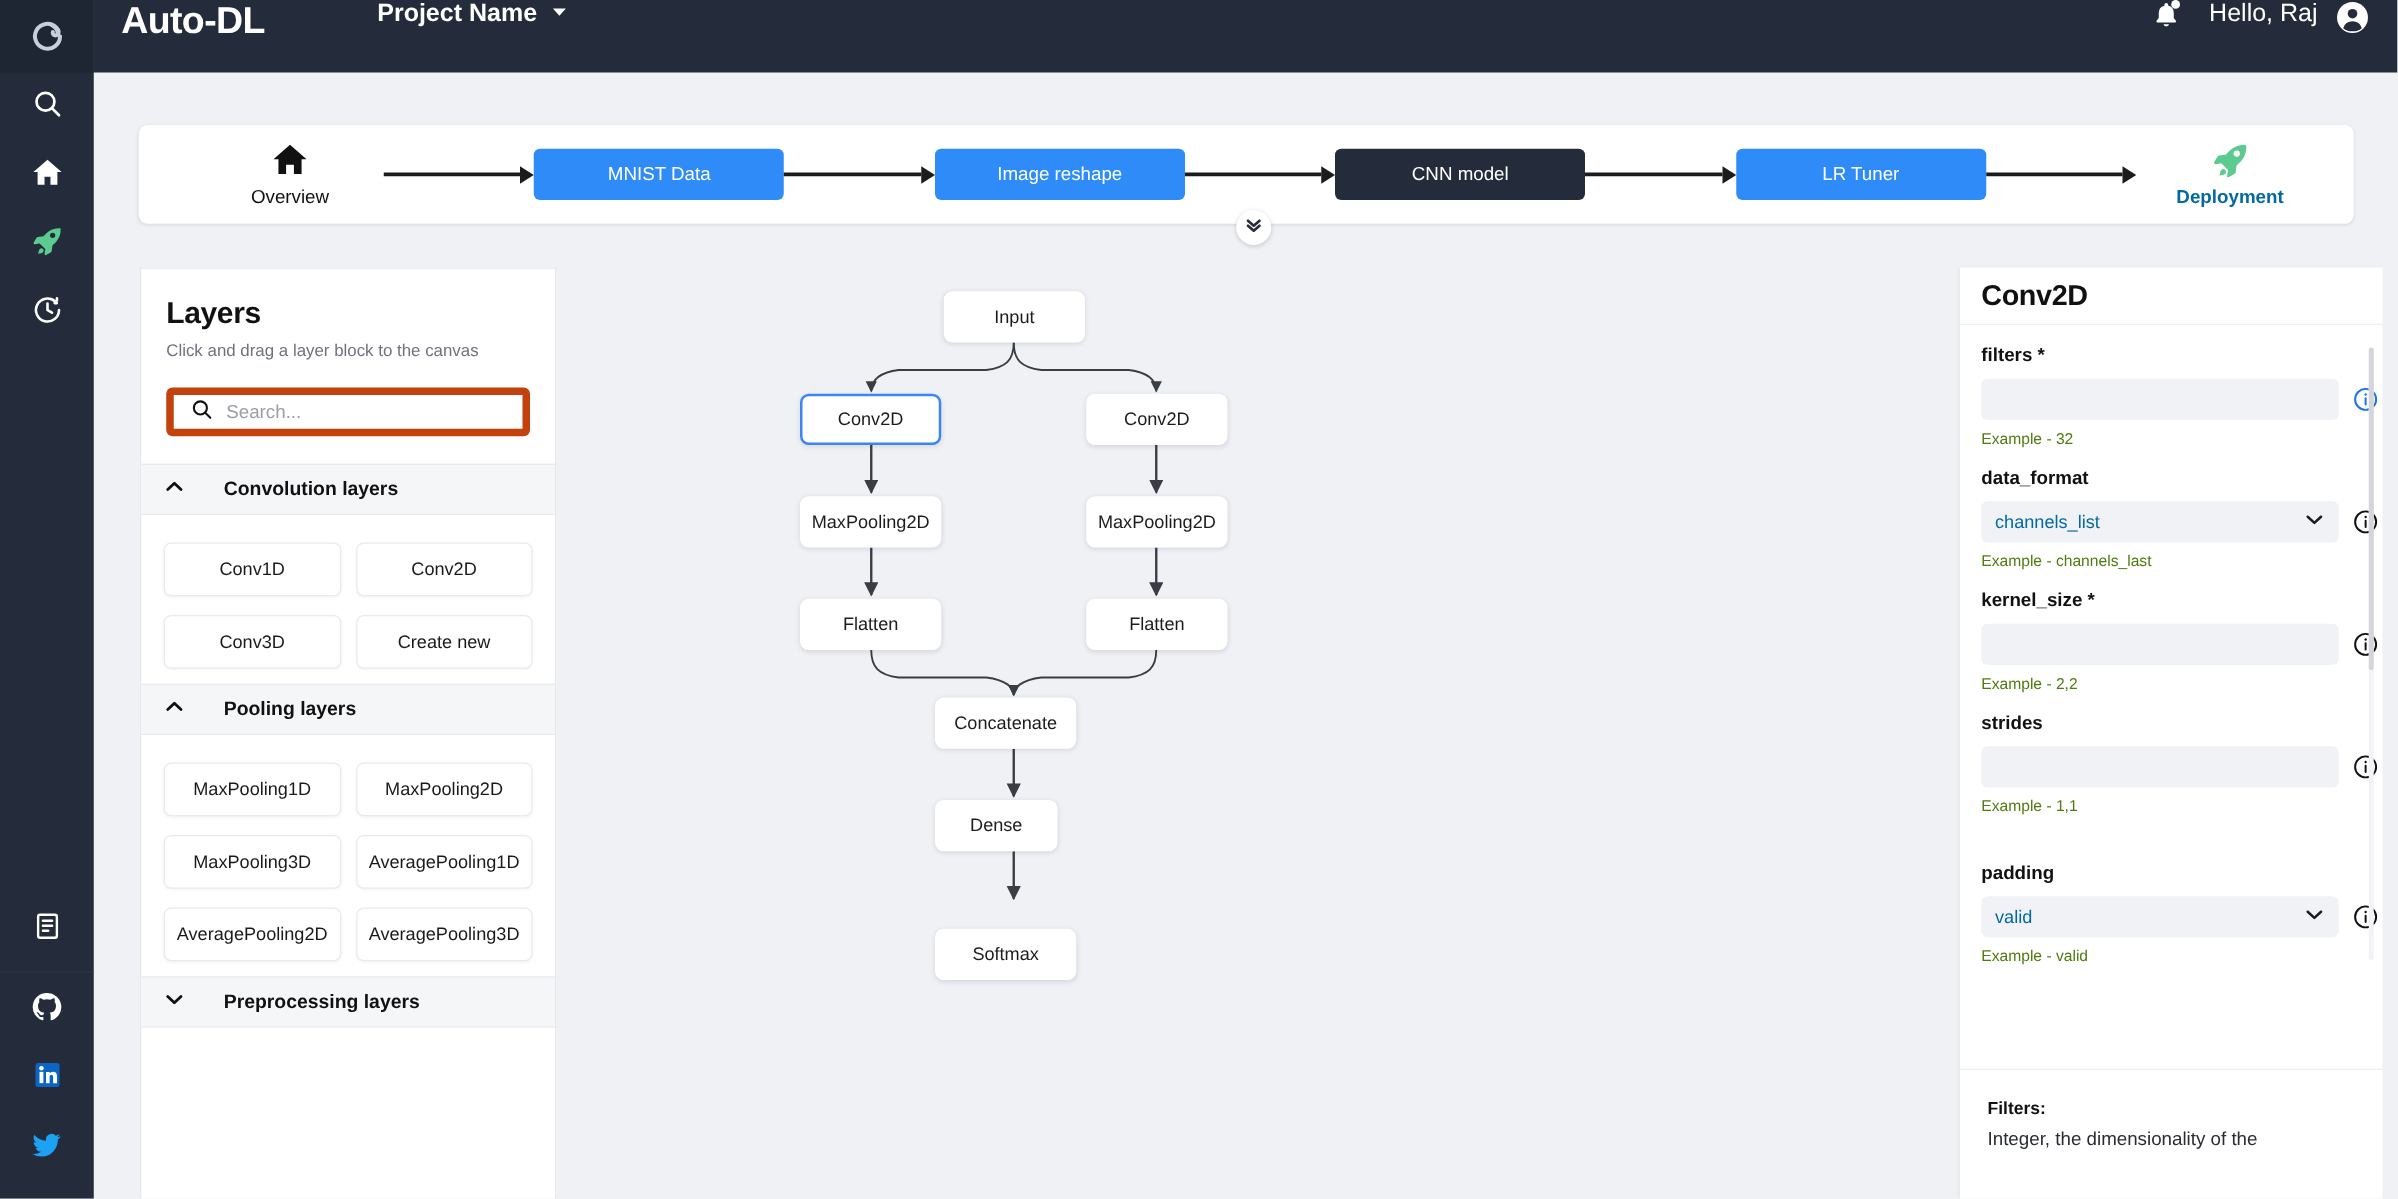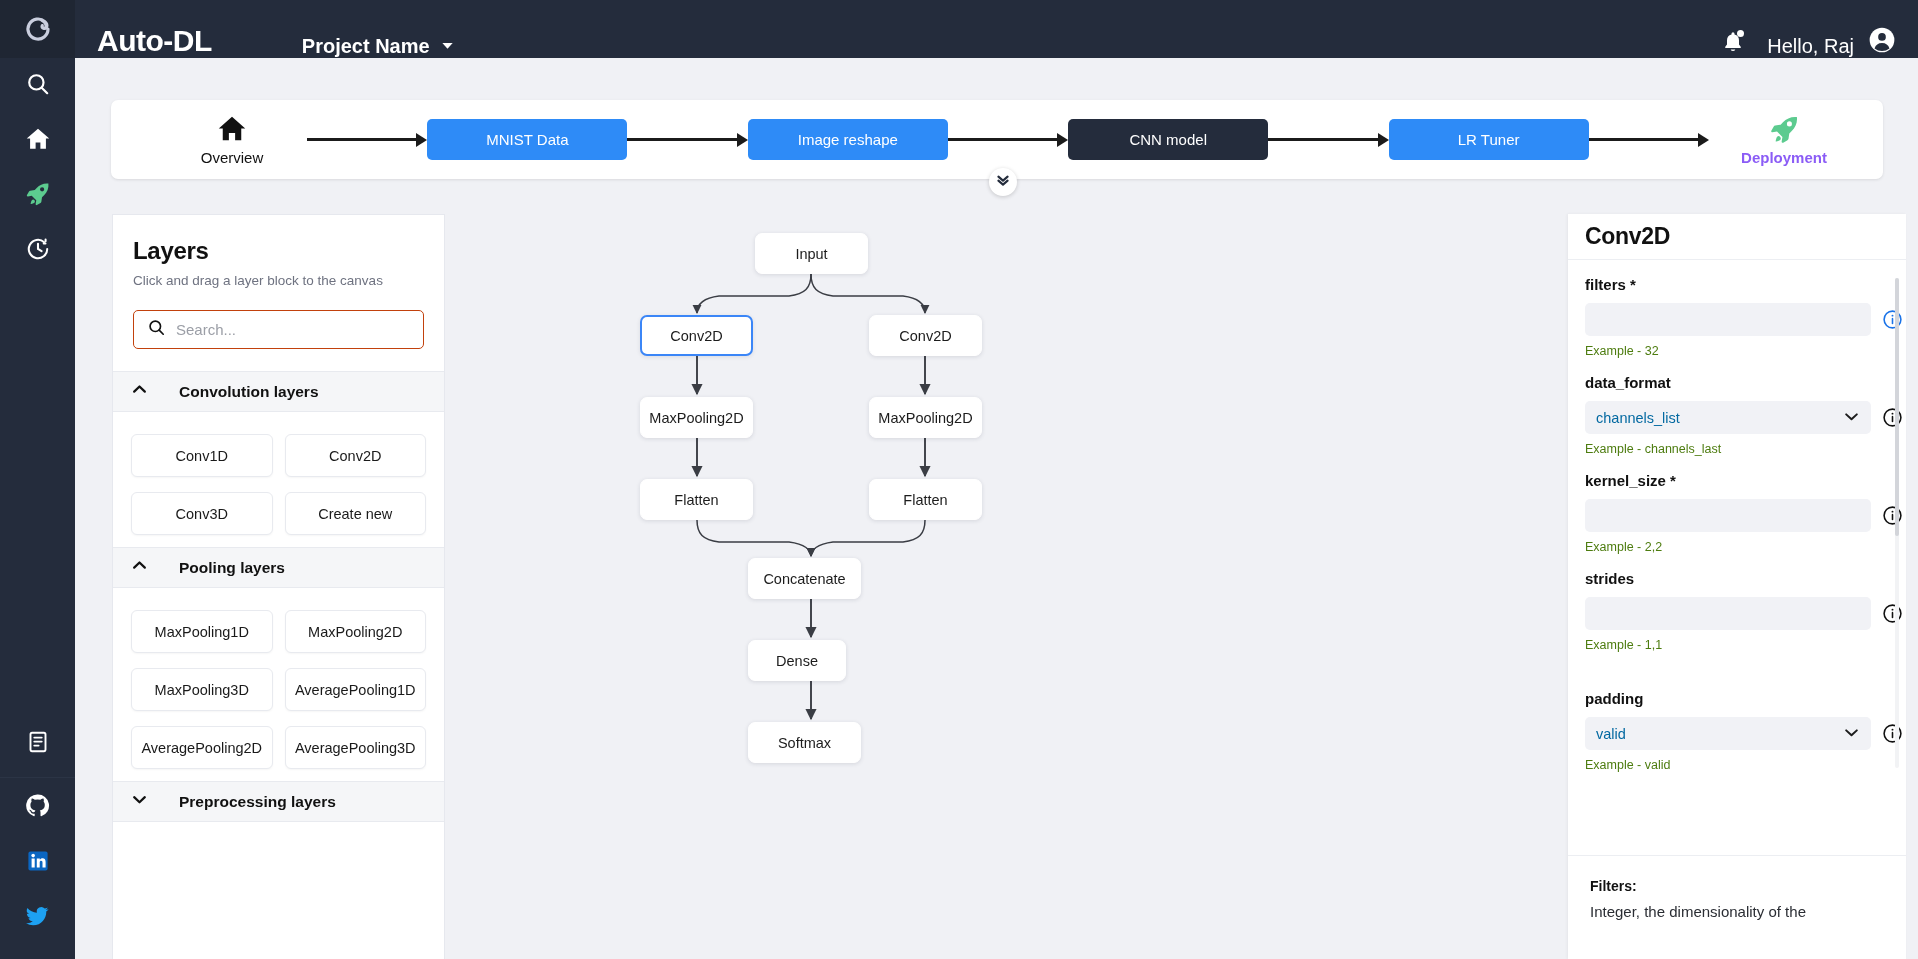--- a/index.html
+++ b/index.html
@@ -26,21 +26,21 @@
     cursor: pointer;
   }
   #rail .rail-gap { flex: 1 1 auto; }
   #rail .rail-sep { width: 75px; height: 1px; background: #36405266; margin: 6px 0 2px 0;}
 
   
   #topbar {
     position: absolute; left: 75px; top: 0;
     width: 1843px; height: 58px;
     background: #242c3c;
-    display: flex; align-items: flex-end;
+    display: flex; align-items: flex-start;
     z-index: 25;
   }
   #brand {
     color: #fff; font-size: 30px; font-weight: 700;
     letter-spacing: -0.5px; margin-left: 22px;
   }
   #project {
     color: #fff; font-size: 20px; font-weight: 600;
     margin-left: 90px; display: flex; align-items: center; gap: 10px;
     cursor: pointer;
@@ -110,21 +110,21 @@
     border: 1px solid #e6e8ee;
     border-bottom: none;
     overflow: hidden;
     z-index: 12;
   }
   #layers .head { padding: 22px 20px 0 20px; }
   #layers h2 { font-size: 24px; font-weight: 700; color: #111; letter-spacing: -0.3px;}
   #layers .sub { font-size: 13.5px; color: #6e7280; margin-top: 8px; }
   #searchbox {
     margin: 22px 20px 22px 20px;
-    height: 39px; border: 1px solid #c2410c; border-radius: 5px;
+    height: 39px; border: 6px solid #c2410c; border-radius: 5px;
     display: flex; align-items: center; gap: 10px; padding: 0 13px;
   }
   #searchbox input {
     border: none; outline: none; font-size: 15px; color: #111;
     font-family: "Liberation Sans", sans-serif; flex: 1 1 auto; background: transparent;
   }
   #searchbox input::placeholder { color: #9b9ea6; }
   .group-head {
     height: 41px; background: #f5f6f8;
     border-top: 1px solid #e8eaef; border-bottom: 1px solid #e8eaef;
@@ -359,21 +359,21 @@
         <div class="head"></div>
       </div>
 
     <div class="deploy-node">
       <span>
         <svg width="31" height="31" viewBox="0 0 24 24" fill="#5ccb8f">
           <path d="M21.6 2.4c-4.2-.5-8 1.1-10.8 4L9 8.3l-4.2.6c-.5.1-.9.4-1.1.8L1.8 13c-.3.6.2 1.3.9 1.2l3.5-.6 4.2 4.2-.6 3.5c-.1.7.6 1.2 1.2.9l3.3-1.9c.4-.2.7-.6.8-1.1l.6-4.2 1.9-1.8c2.9-2.8 4.5-6.6 4-10.8zM15.8 9.6a1.95 1.95 0 1 1 0-3.9 1.95 1.95 0 0 1 0 3.9z"></path>
           <path d="M6.3 17.7c-.8.8-1.1 3.5-1.1 3.5s2.7-.3 3.5-1.1c.6-.6.6-1.6 0-2.3a1.66 1.66 0 0 0-2.4-.1z"></path>
         </svg>
       </span>
-      <span class="lbl" style="color:#8b5cf6;">Deployment</span>
+      <span class="lbl" style="color:#0369a1;">Deployment</span>
     </div>
   </div>
 </div>
 
 <div id="pipe-collapse">
   <span>
     <svg width="16" height="16" viewBox="0 0 16 16" fill="none" stroke="#242c3c" stroke-width="2.1" stroke-linecap="round" stroke-linejoin="round">
       <polyline points="3.4,4.6 8,8.6 12.6,4.6"></polyline>
       <polyline points="3.4,8.6 8,12.6 12.6,8.6"></polyline>
     </svg>
@@ -462,21 +462,21 @@
 
   <div class="gnode" style="left:310px;top:19px;width:113px;height:41px;">Input</div>
   <div class="gnode sel" style="left:195px;top:101px;width:113px;height:41px;">Conv2D</div>
   <div class="gnode" style="left:424px;top:101px;width:113px;height:41px;">Conv2D</div>
   <div class="gnode" style="left:195px;top:183px;width:113px;height:41px;">MaxPooling2D</div>
   <div class="gnode" style="left:424px;top:183px;width:113px;height:41px;">MaxPooling2D</div>
   <div class="gnode" style="left:195px;top:265px;width:113px;height:41px;">Flatten</div>
   <div class="gnode" style="left:424px;top:265px;width:113px;height:41px;">Flatten</div>
   <div class="gnode" style="left:303px;top:344px;width:113px;height:41px;">Concatenate</div>
   <div class="gnode" style="left:303px;top:426px;width:98px;height:41px;">Dense</div>
-  <div class="gnode" style="left:303px;top:508px;width:113px;height:41px;">Softmax</div>
+  <div class="gnode" style="left:303px;top:529px;width:113px;height:41px;">Softmax</div>
 </div>
 
 <div id="props">
   <div class="title">Conv2D</div>
 
   <div class="form">
     <div id="vscroll-track"></div>
     <div id="vscroll"></div>
 
     <div class="field">

